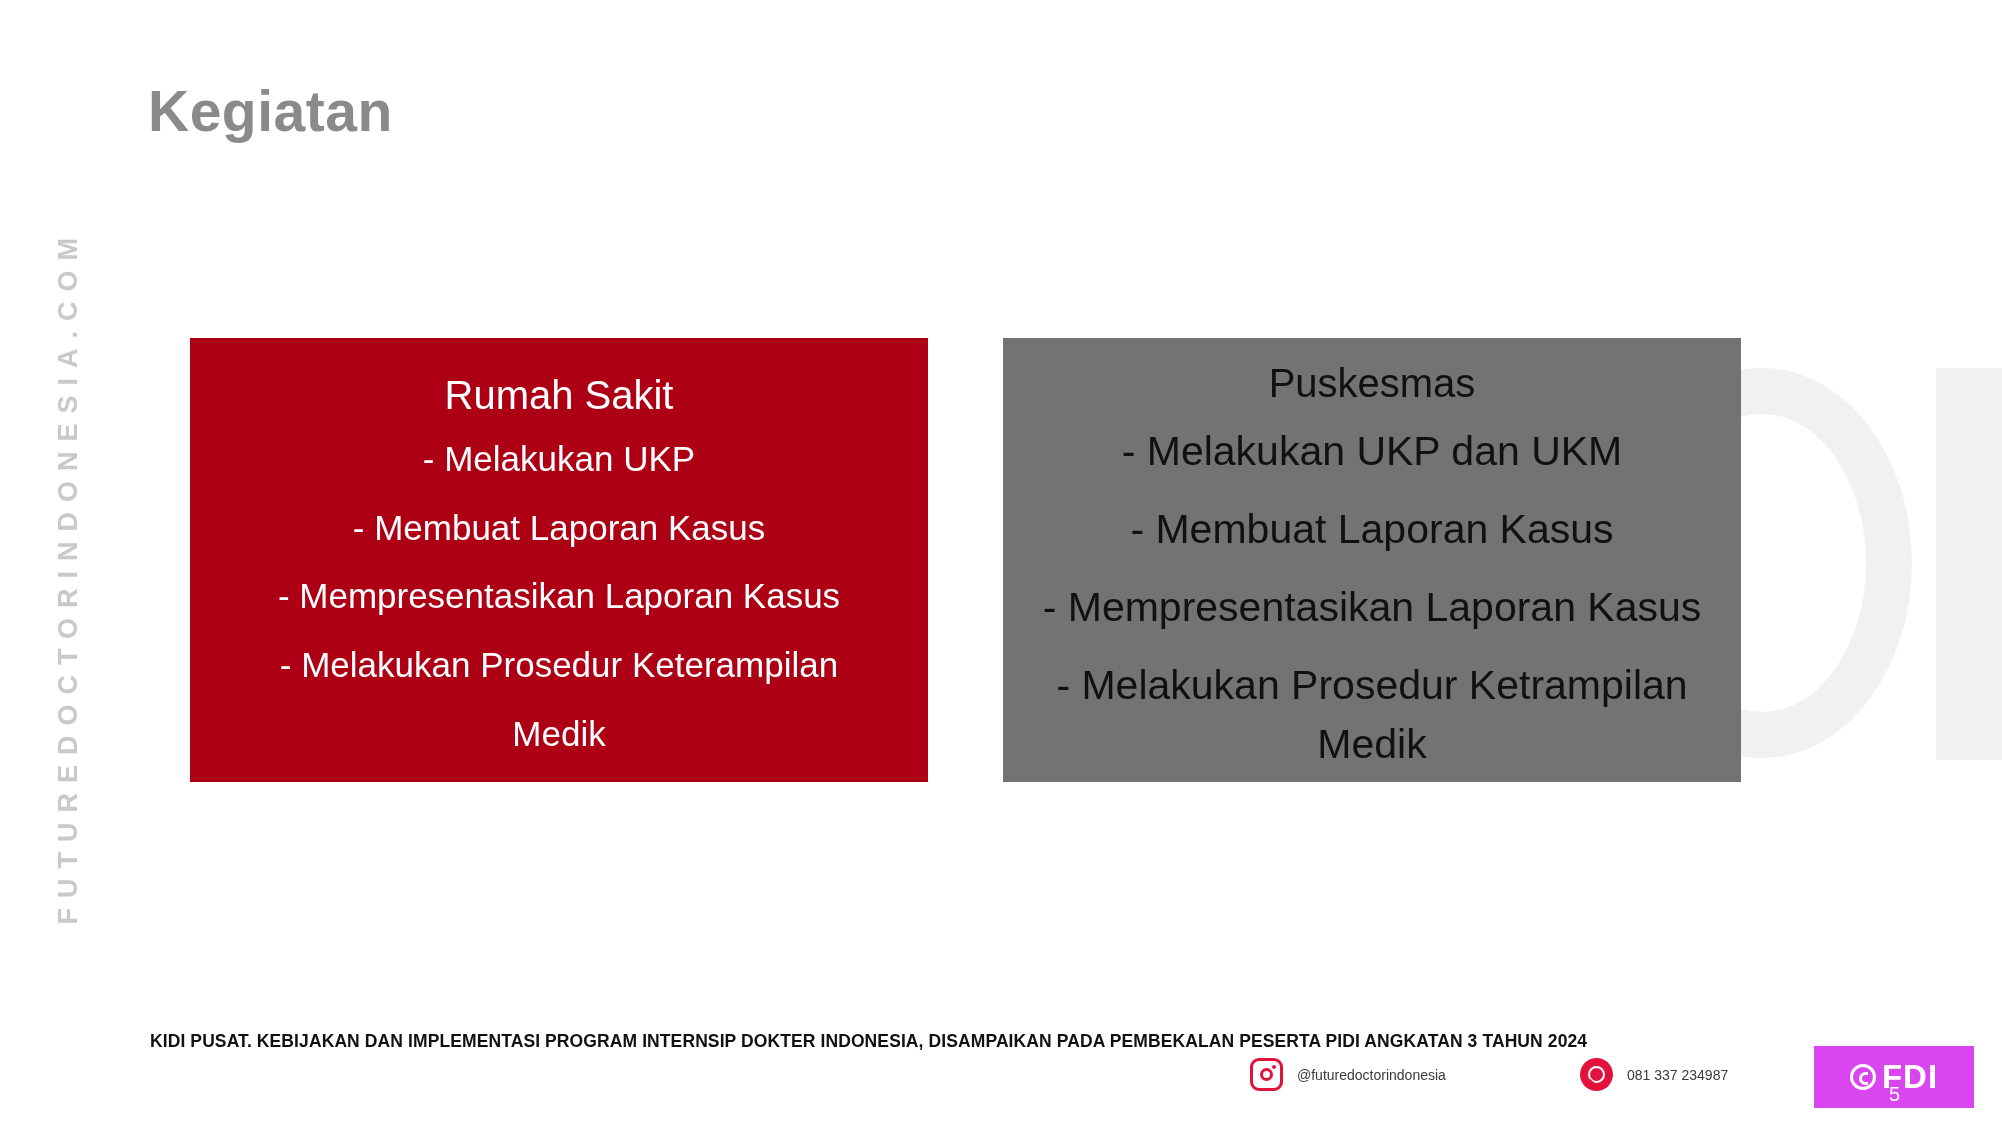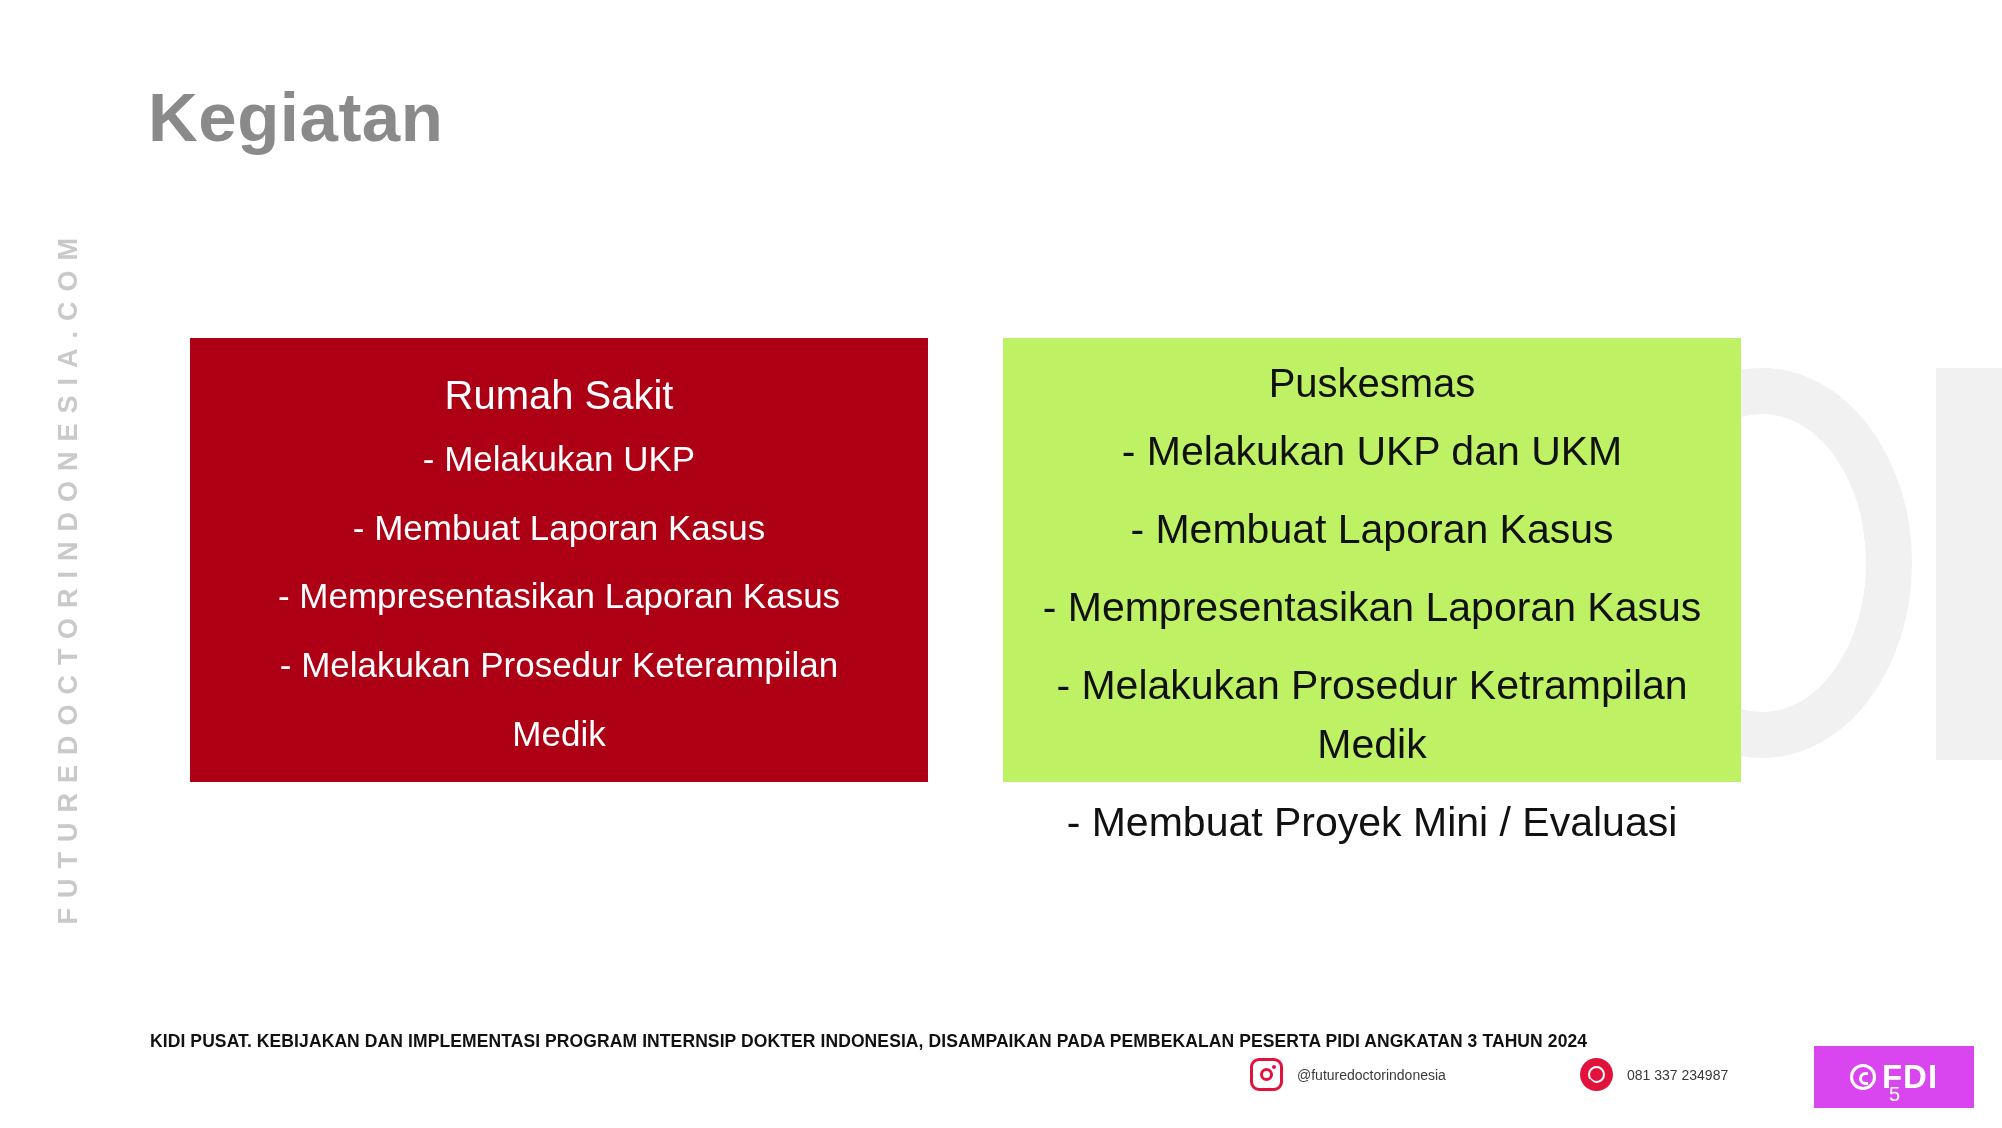--- a/index.html
+++ b/index.html
@@ -61,21 +61,21 @@
     color: #c9c9c9;
     white-space: nowrap;
     font-family: "Liberation Sans", sans-serif;
   }
 
   
   .title {
     position: absolute;
     left: 148px;
     top: 78px;
-    font-size: 69px;
+    font-size: 57px;
     font-weight: bold;
     color: #8a8a8a;
     letter-spacing: 0.5px;
     z-index: 3;
     text-align: right;
   }
 
   
   .box {
     position: absolute;
@@ -90,21 +90,21 @@
     width: 738px;
     height: 444px;
     background: #ad0014;
     color: #ffffff;
   }
   .box-right {
     left: 1003px;
     top: 338px;
     width: 738px;
     height: 444px;
-    background: #bef264;
+    background: #737373;
     color: #111111;
   }
   .box-heading {
     font-size: 40px;
     font-weight: normal;
     margin: 18px 0 8px 0;
     line-height: 1.15;
   }
   .box-right .box-heading {
     margin: 6px 0 6px 0;
@@ -277,21 +277,20 @@
     <p class="box-line">- Melakukan Prosedur Keterampilan</p>
     <p class="box-line">Medik</p>
   </div>
 
   <div class="box box-right">
     <div class="box-heading">Puskesmas</div>
     <p class="box-line">- Melakukan UKP dan UKM</p>
     <p class="box-line">- Membuat Laporan Kasus</p>
     <p class="box-line">- Mempresentasikan Laporan Kasus</p>
     <p class="box-line">- Melakukan Prosedur Ketrampilan Medik</p>
-    <p class="box-line">- Membuat Proyek Mini / Evaluasi</p>
   </div>
 
   <div class="footer-note">KIDI PUSAT. KEBIJAKAN DAN IMPLEMENTASI PROGRAM INTERNSIP DOKTER INDONESIA, DISAMPAIKAN PADA PEMBEKALAN PESERTA PIDI ANGKATAN  3 TAHUN 2024</div>
 
   <div class="social social-ig">
     <div class="ig-icon"></div>
     <div class="social-label">@futuredoctorindonesia</div>
   </div>
 
   <div class="social social-wa">

